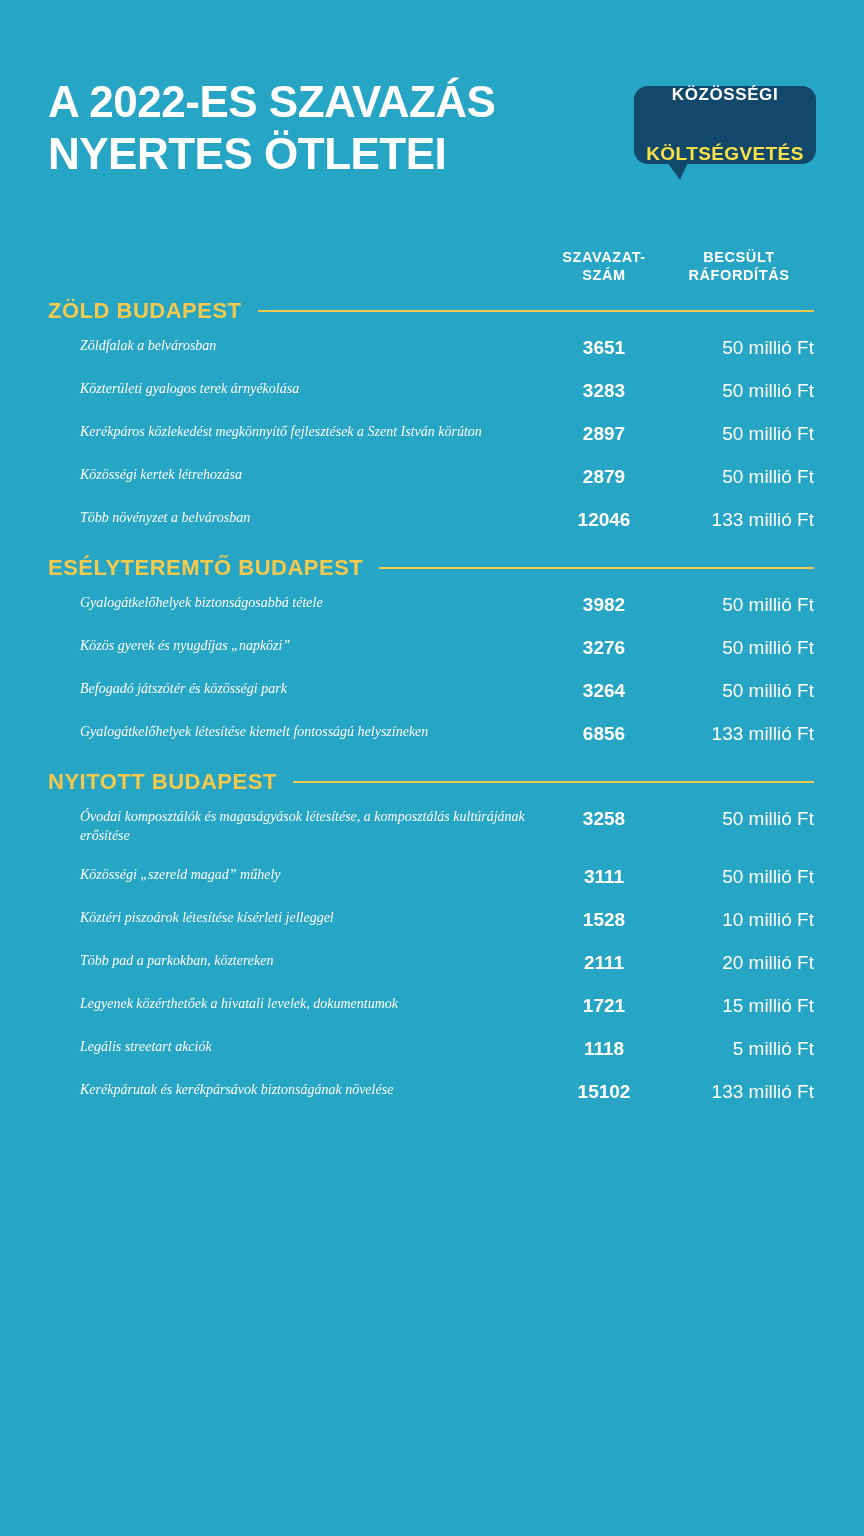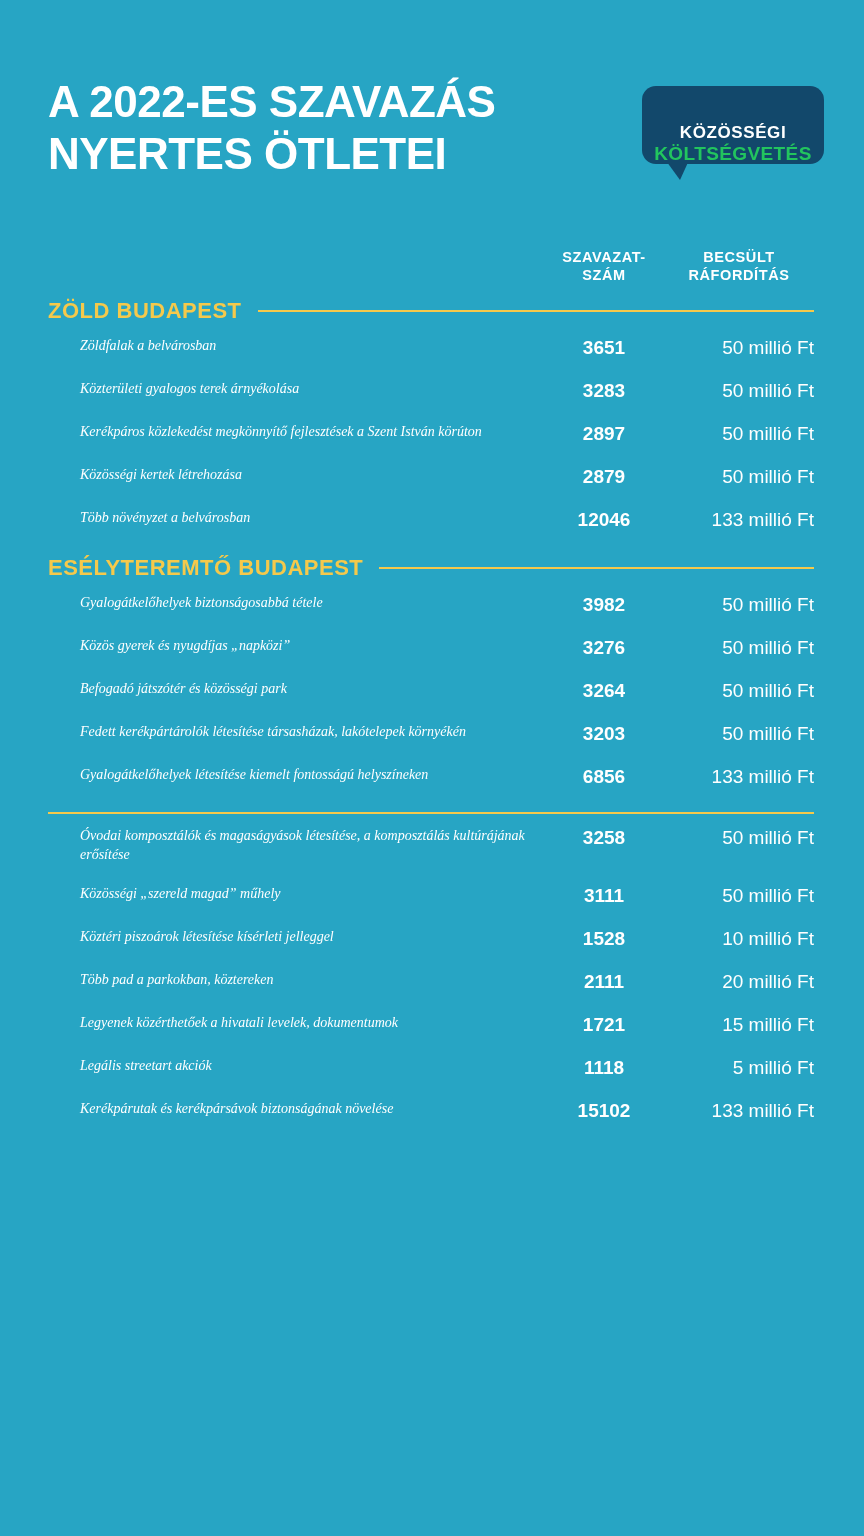--- a/index.html
+++ b/index.html
@@ -43,50 +43,50 @@
   .logo {
     position: relative;
     width: 182px;
     height: 100px;
     margin-top: 10px;
     flex: 0 0 auto;
   }
   .logo-bubble {
     position: absolute;
     top: 0;
-    left: 8px;
+    left: 0;
     width: 182px;
     height: 78px;
     background: #12486b;
     border-radius: 14px;
     box-sizing: border-box;
     display: flex;
     flex-direction: column;
     align-items: center;
-    justify-content: flex-end;
+    justify-content: space-between;
   }
   .logo-tail {
     position: absolute;
     left: 30px;
     top: 72px;
     width: 0;
     height: 0;
     border-left: 16px solid transparent;
     border-right: 10px solid transparent;
     border-top: 22px solid #12486b;
   }
   .logo-l1 {
     color: #ffffff;
     font-size: 17px;
     font-weight: bold;
     letter-spacing: 0.6px;
     line-height: 1.05;
   }
   .logo-l2 {
-    color: #22c55e;
+    color: #fde047;
     font-size: 19px;
     font-weight: bold;
     letter-spacing: 0.4px;
     line-height: 1.05;
     margin-top: 2px;
   }
 
   
   .col-head {
     display: flex;
@@ -238,33 +238,29 @@
       <td class="c-name">Közös gyerek és nyugdíjas „napközi”</td>
       <td class="c-votes">3276</td>
       <td class="c-cost">50 millió Ft</td>
     </tr>
     <tr>
       <td class="c-name">Befogadó játszótér és közösségi park</td>
       <td class="c-votes">3264</td>
       <td class="c-cost">50 millió Ft</td>
     </tr>
     <tr>
-      <td class="c-name">Fedett kerékpártárolók létesítése társasházak, lakótelepek környékén</td>
-      <td class="c-votes">3203</td>
-      <td class="c-cost">50 millió Ft</td>
-    </tr>
-    <tr>
       <td class="c-name">Gyalogátkelőhelyek létesítése kiemelt fontosságú helyszíneken</td>
       <td class="c-votes">6856</td>
       <td class="c-cost">133 millió Ft</td>
     </tr>
   </tbody>
     </table>
 
   <div class="section-head">
+    <div class="section-title">NYITOTT BUDAPEST</div>
     <div class="section-rule"></div>
   </div>
   <table class="items">
     <tbody>
         <tr>
       <td class="c-name">Óvodai komposztálók és magaságyások létesítése, a komposztálás kultúrájának erősítése</td>
       <td class="c-votes">3258</td>
       <td class="c-cost">50 millió Ft</td>
     </tr>
     <tr>

